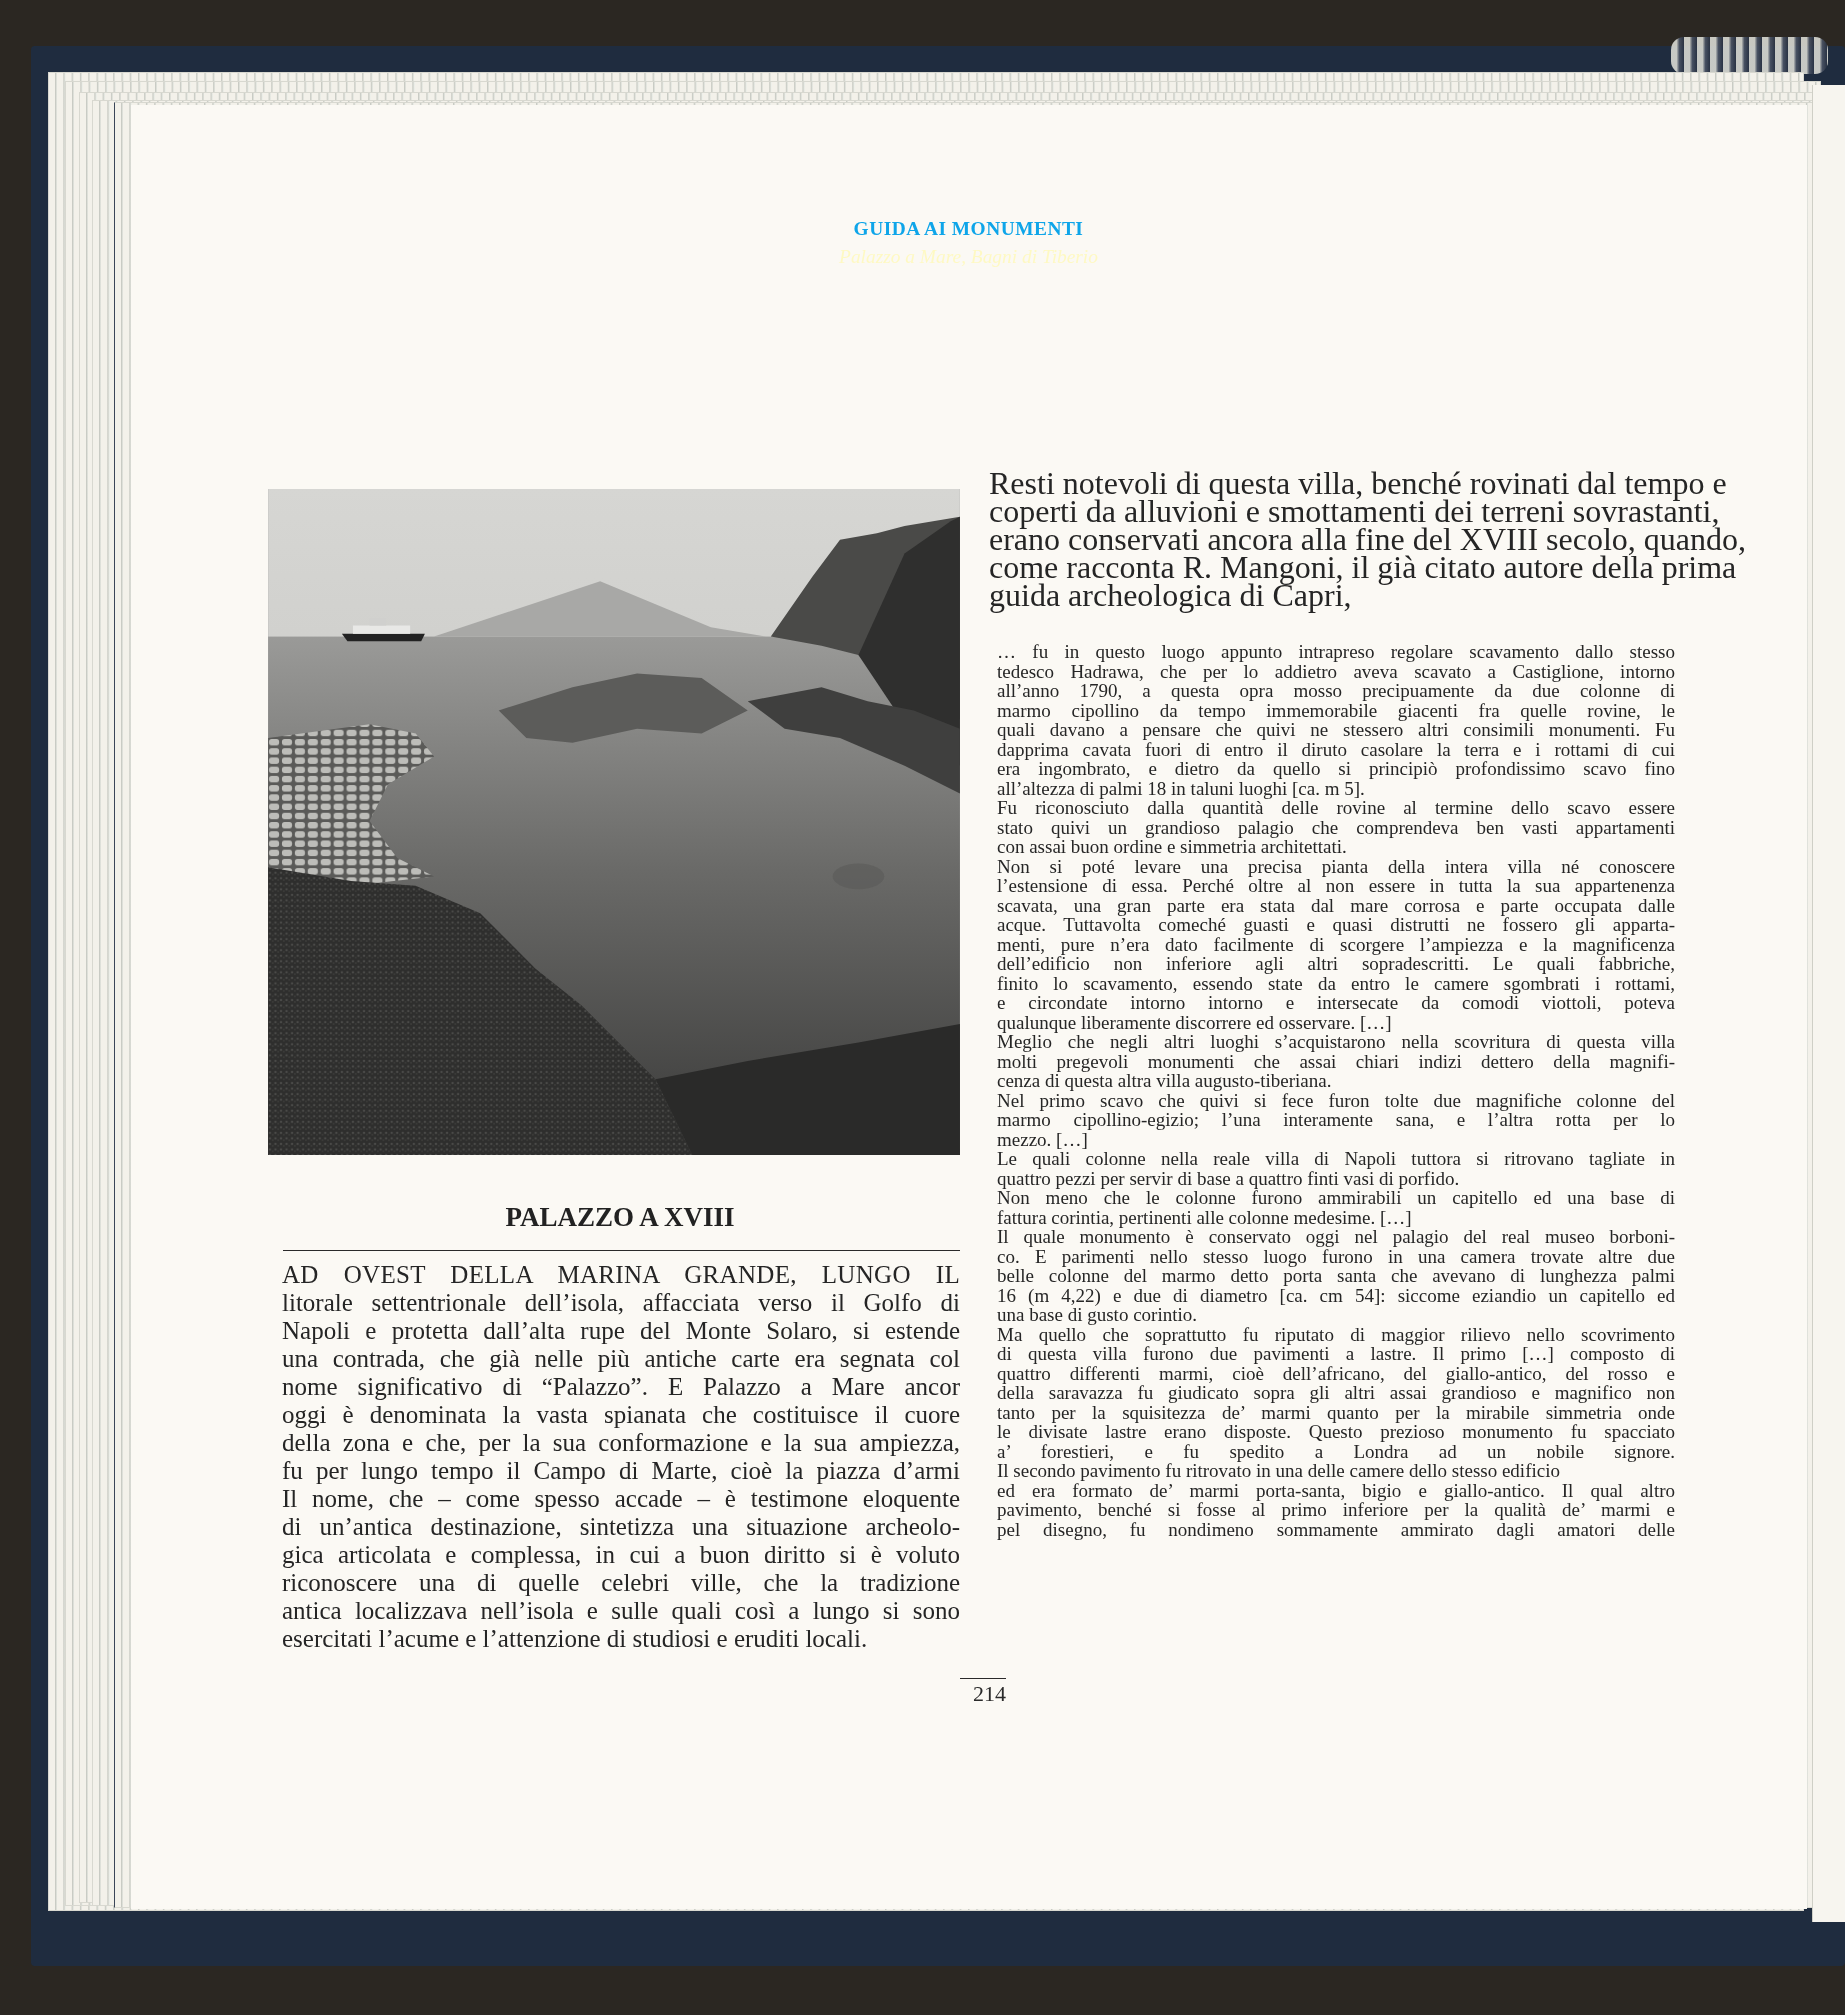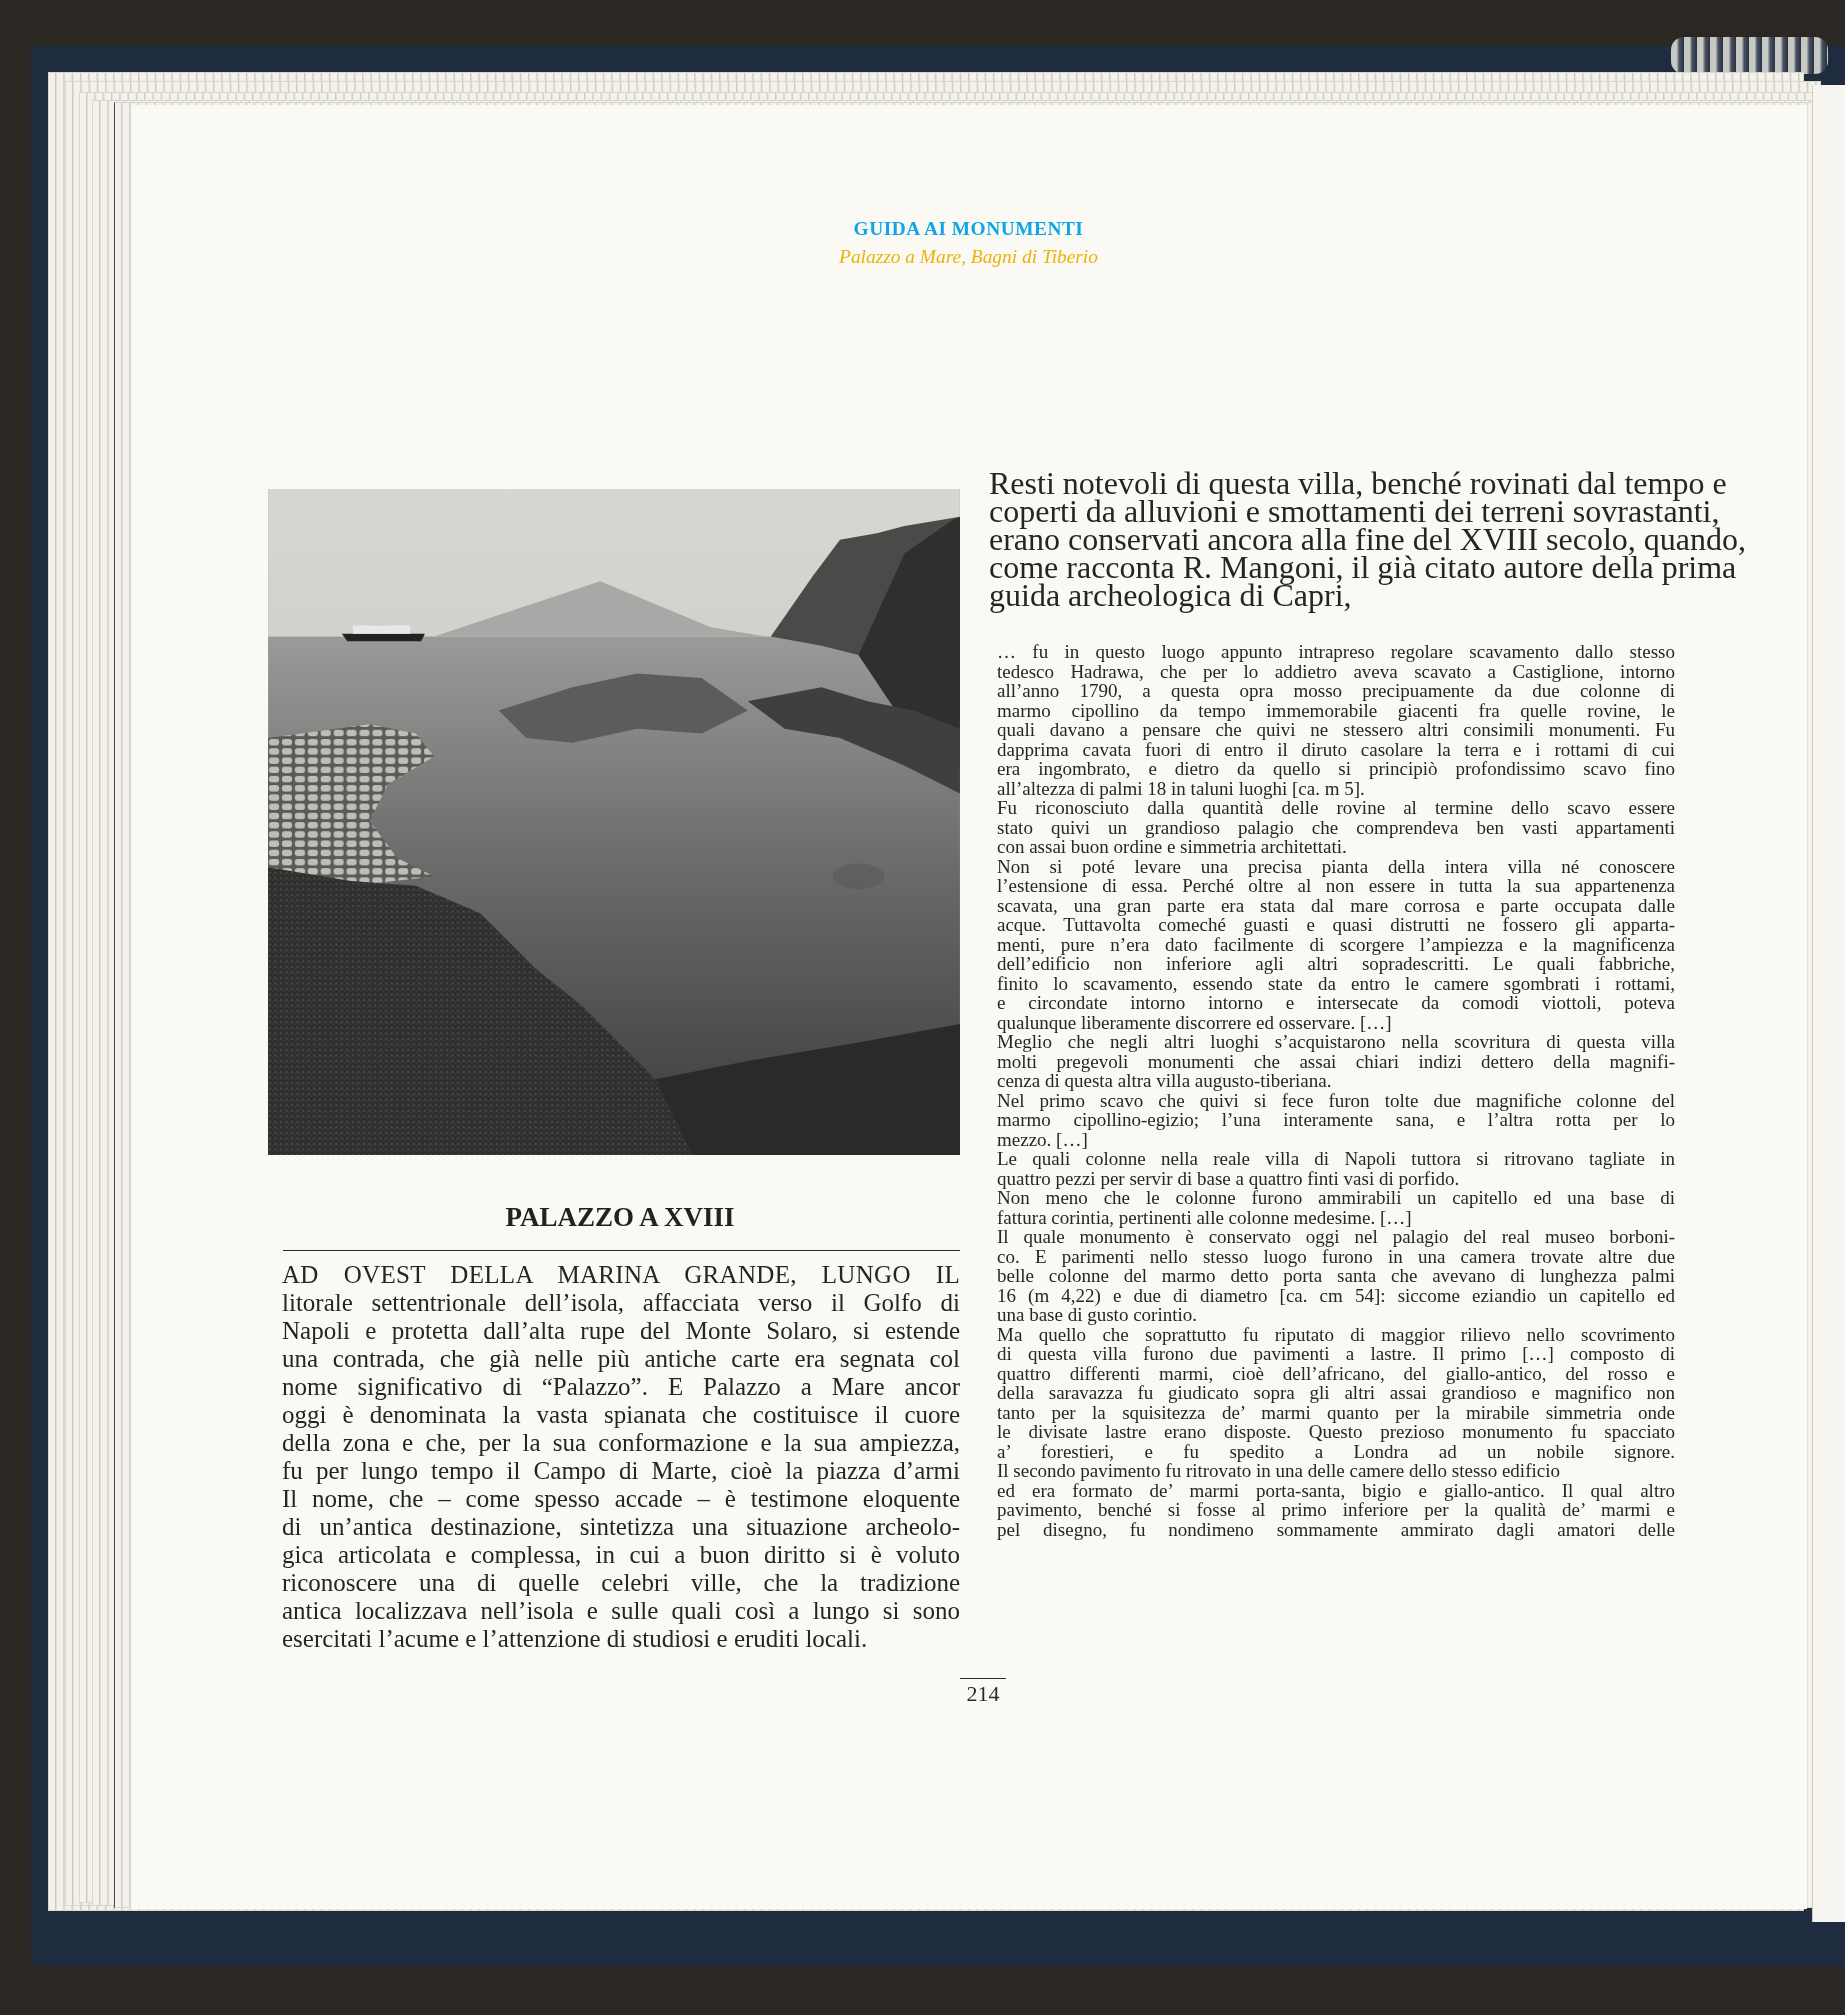--- a/index.html
+++ b/index.html
@@ -44,21 +44,21 @@
     border-radius: 13px; opacity: .9;
   }
 
   .header {
     position: absolute; left: 738px; top: 218px; width: 461px; text-align: center;
   }
   .header .title {
     font-weight: bold; font-size: 19.4px; letter-spacing: 0.5px; color: #0ea5e9;
   }
   .header .subtitle {
-    font-style: italic; font-size: 19.4px; margin-top: 5.5px; color: #eab308;
+    font-style: italic; font-size: 19.4px; margin-top: 5.5px; color: #fef9c3;
   }
 
   
   .photo {
     position: absolute; left: 268px; top: 489px; width: 692px; height: 666px;
     overflow: hidden; background: #6e6e6e;
   }
   .photo svg { display: block; }
 
   
@@ -83,21 +83,21 @@
     position: absolute; left: 989px; top: 469px; width: 688px;
     font-size: 32px; line-height: 28px; color: #252525;
   }
   .right-intro .line, .quote .line { display: block; text-align: justify; text-align-last: justify; white-space: nowrap; }
   .right-intro .line.last, .quote .line.last { text-align-last: left; }
   .quote {
     position: absolute; left: 997px; top: 642px; width: 678px;
     font-size: 19px; line-height: 19.5px; color: #262626;
   }
   .page-number {
-    position: absolute; left: 960px; top: 1678px; width: 46px; text-align: center;
+    position: absolute; left: 960px; top: 1678px; width: 46px; text-align: right;
     font-size: 22px; color: #2a2a2a; border-top: 1.8px solid #2a2a2a; padding-top: 1.8px;
   }
 </style>
 </head>
 <body>
 
 <div class="cover"></div>
 <div class="bookmark"></div>
 <div class="top-edge"></div>
 <div class="stack"></div>

